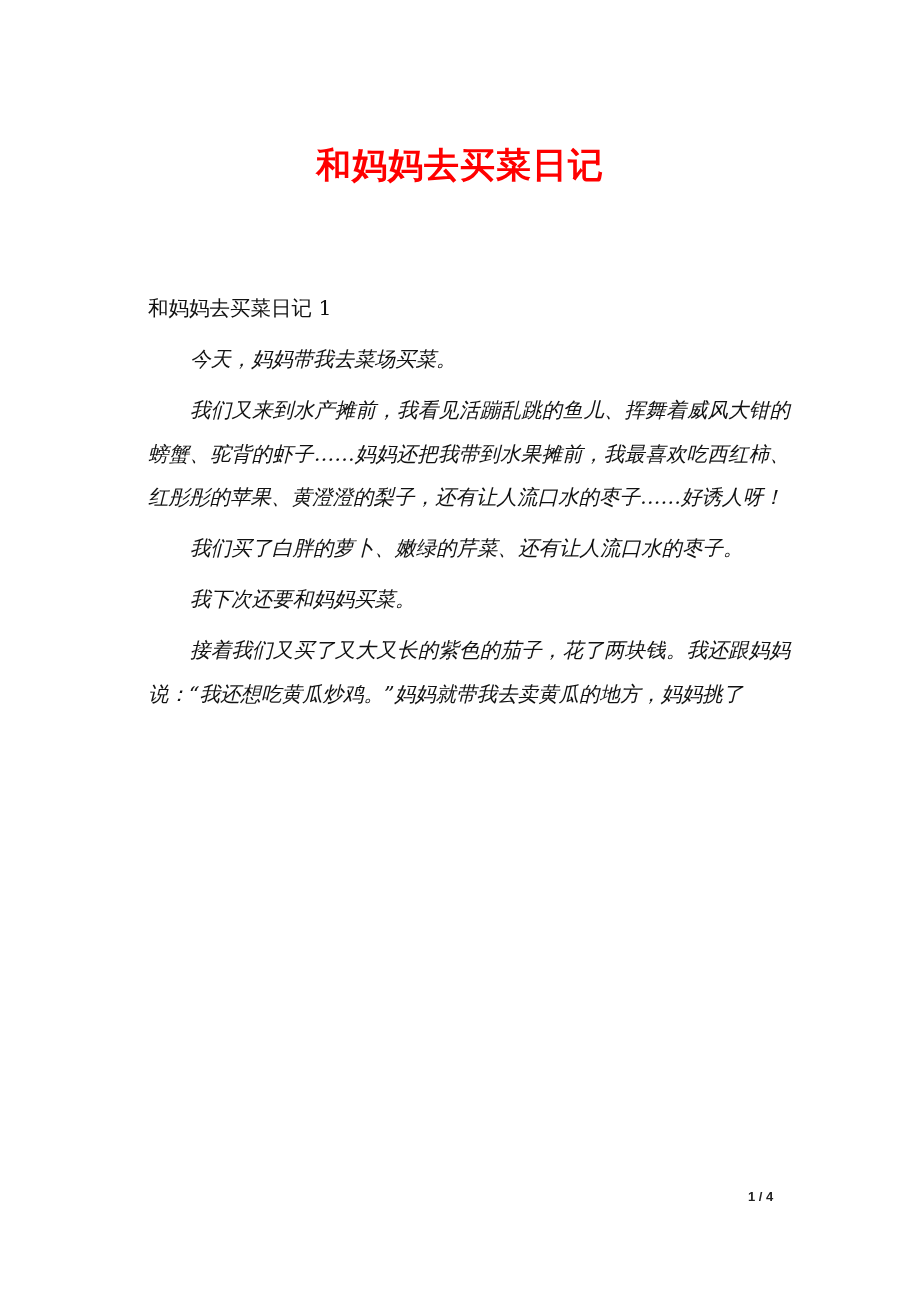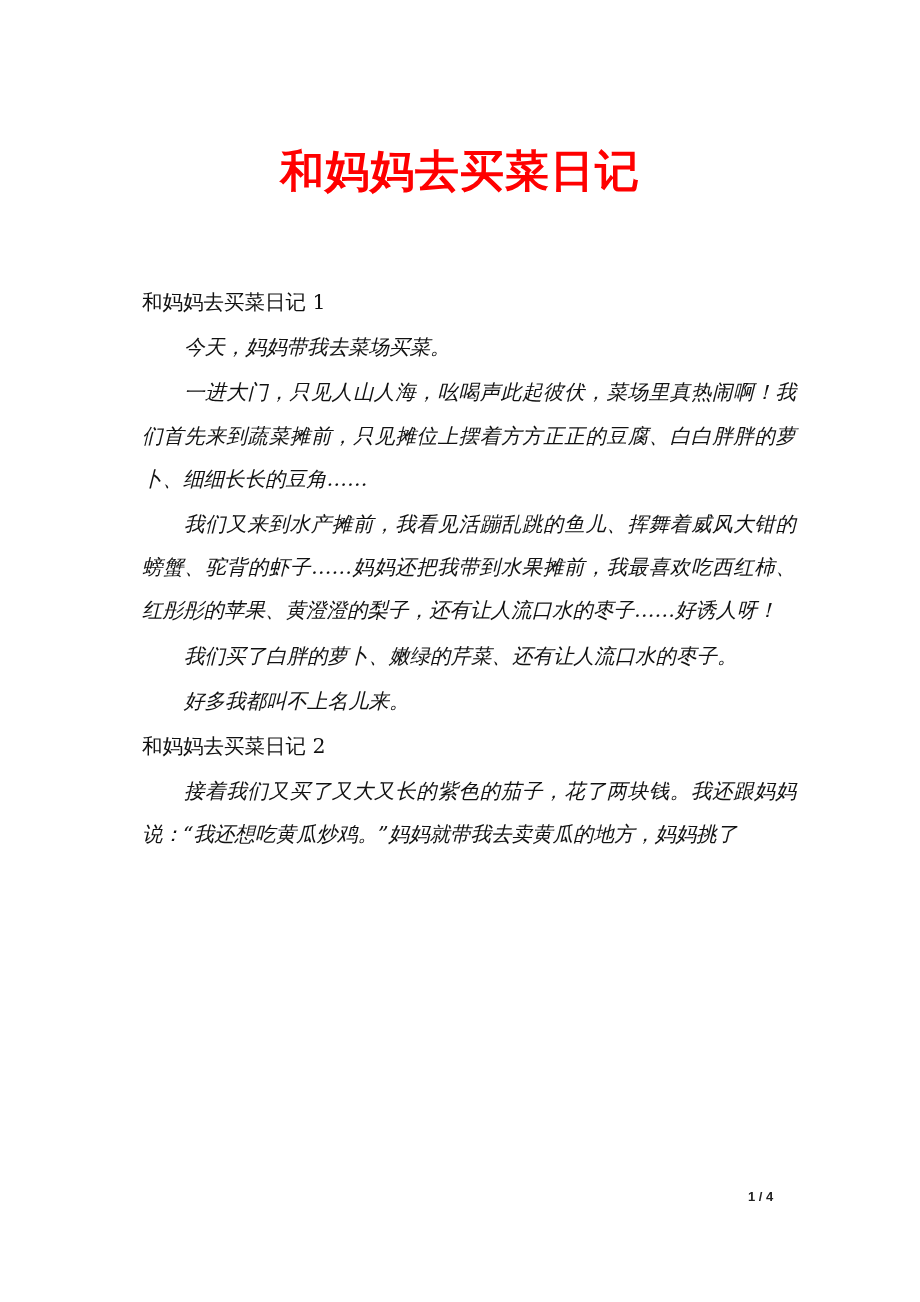--- a/index.html
+++ b/index.html
@@ -1,40 +1,38 @@
 <!DOCTYPE html>
 <html><head>
 <meta charset="utf-8">
 <style>
   html, body { margin: 0; padding: 0; background: #ffffff; }
   body { width: 920px; height: 1302px; position: relative; overflow: hidden;
          font-family: "DejaVu Serif", "Liberation Serif", serif; color: #111; }
   .page { position: absolute; left: 0; top: 0; width: 920px; height: 1302px; background: #fff; }
   .title { position: absolute; top: 142px; left: 0; width: 920px; text-align: center;
-           color: #ff0000; font-size: 44px; font-weight: bold; letter-spacing: 1px;
+           color: #ff0000; font-size: 35px; font-weight: bold; letter-spacing: 1px;
            font-family: "DejaVu Serif", "Liberation Serif", serif; }
   .body { position: absolute; left: 140px; top: 279px; width: 658px;
           font-size: 20.5px; line-height: 43.2px; }
-  .body p { margin: 2px; text-align: justify; text-justify: inter-character; }
+  .body p { margin: 8px; text-align: justify; text-justify: inter-character; }
   .body p.indent { text-indent: 42px; font-style: italic; }
   .body p.heading { text-indent: 0; }
   .footer { position: absolute; top: 1189px; left: 748px; font-size: 13px; font-weight: bold;
             font-family: "Liberation Sans", "DejaVu Sans", sans-serif; color: #222; }
 </style>
 </head>
 <body>
 
 <div class="page">
   <div class="title">和妈妈去买菜日记</div>
 
   <div class="body">
     <p class="heading">和妈妈去买菜日记 1</p>
     <p class="indent">今天，妈妈带我去菜场买菜。</p>
-    <p class="indent">一进大门，只见人山人海，吆喝声此起彼伏，菜场里真热闹啊！我们首先来到蔬菜摊前，只见摊位上摆着方方正正的豆腐、白白胖胖的萝卜、细细长长的豆角……</p>
     <p class="indent">我们又来到水产摊前，我看见活蹦乱跳的鱼儿、挥舞着威风大钳的螃蟹、驼背的虾子……妈妈还把我带到水果摊前，我最喜欢吃西红柿、红彤彤的苹果、黄澄澄的梨子，还有让人流口水的枣子……好诱人呀！</p>
     <p class="indent">我们买了白胖的萝卜、嫩绿的芹菜、还有让人流口水的枣子。</p>
-    <p class="indent">好多我都叫不上名儿来。</p>
-    <p class="heading">和妈妈去买菜日记 2</p>
+    <p class="indent">我下次还要和妈妈买菜。</p>
     <p class="indent">接着我们又买了又大又长的紫色的茄子，花了两块钱。我还跟妈妈说：“我还想吃黄瓜炒鸡。”妈妈就带我去卖黄瓜的地方，妈妈挑了</p>
   </div>
 
   <div class="footer">1 / 4</div>
 </div>
 
 </body></html>

